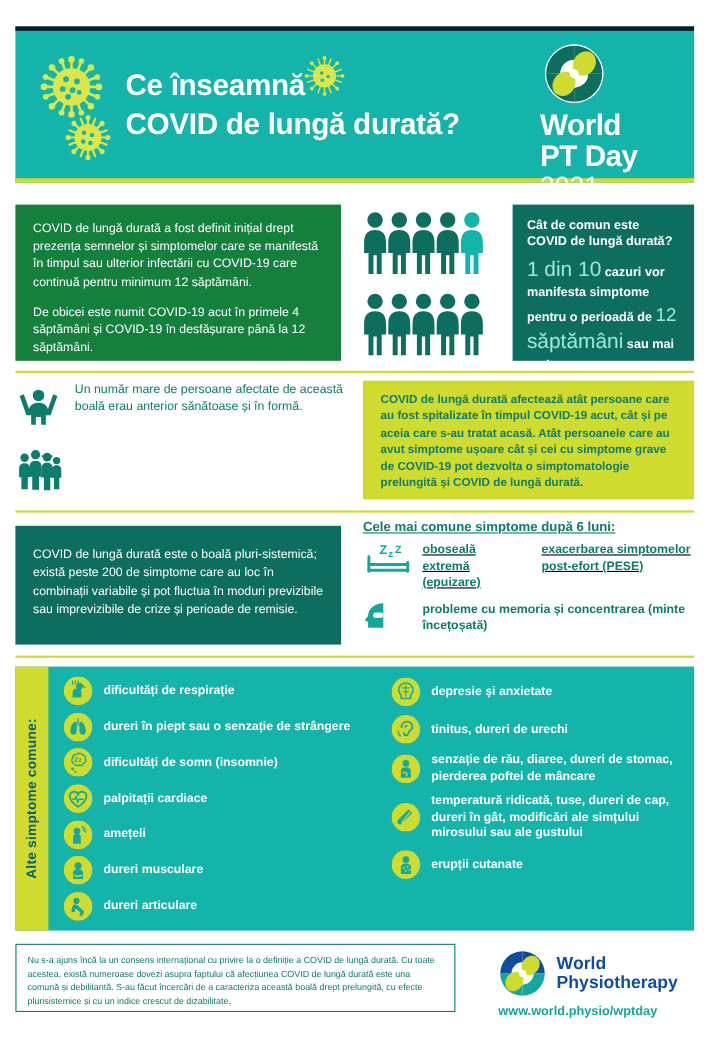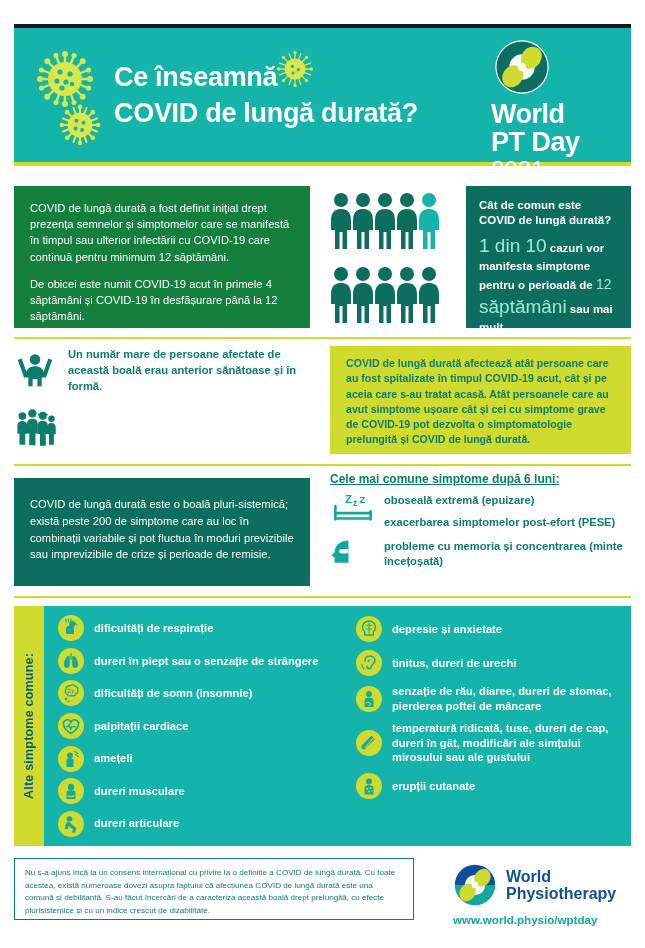--- a/index.html
+++ b/index.html
@@ -57,35 +57,35 @@
   .box-common {
     position: absolute; left: 466px; top: 186px;
     width: 165px; height: 142px;
     background: #0d6e5f;
     padding: 12px 12px 8px 13px;
     color: #ffffff;
   }
   .bc-head { font-size: 11.5px; font-weight: bold; line-height: 1.3; }
   .bc-body { margin-top: 5px; font-size: 11.5px; line-height: 1.38; font-weight:600;}
   .big { font-size: 19px; color: #9fe8d8; font-weight: 400; }
-  .big2 { font-size: 14px; color: #9fe8d8; font-weight: 400; }
+  .big2 { font-size: 17px; color: #9fe8d8; font-weight: 400; }
   .bigw { font-size: 19px; color: #9fe8d8; font-weight: 400; }
 
   
   .divider { position: absolute; left: 14px; width: 617px; height: 2px; background: #cfdb2e; }
   .div1 { top: 337px; }
   .div2 { top: 464px; }
   .div3 { top: 596px; }
 
   
   .facts { position: absolute; left: 14px; top: 346px; width: 300px; }
   .fact { display: flex; align-items: flex-start; gap: 10px; }
   .fact + .fact { margin-top: 10px; }
   .fact-ico { width: 44px; flex: 0 0 44px; padding-top: 2px; }
-  .fact-txt { color: #0c7c6d; font-size: 11.2px; line-height: 1.45; font-weight: 700; }
+  .fact-txt { color: #0c7c6d; font-size: 11.2px; line-height: 1.45; font-weight: 400; }
 
   .box-affect {
     position: absolute; left: 330px; top: 346px;
     width: 301px; height: 108px;
     background: #cfdb2e;
     padding: 10px 16px;
     color: #0c7c6d; font-size: 10.6px; line-height: 1.44; font-weight: 600;
   }
 
   
@@ -94,21 +94,21 @@
     width: 296px; height: 108px;
     background: #0d6e5f;
     padding: 18px 16px;
     color: #ffffff; font-size: 11.2px; line-height: 1.5;
   }
   .common6 { position: absolute; left: 330px; top: 472px; width: 301px; }
   .c6-head { color: #0c7c6d; font-size: 12px; font-weight: bold; margin-bottom: 6px; text-decoration: underline; }
   .c6-row { display: flex; align-items: flex-start; gap: 8px; min-height: 26px; }
   .c6-ico { width: 46px; flex: 0 0 46px; }
   .c6-txt { color: #0c7c6d; font-size: 11.2px; line-height: 1.34; font-weight: 600; padding-top: 1px; }
-  .c6-stack { display:flex; flex-direction:column; gap: 6px; }
+  .c6-stack { display:flex; gap: 18px; text-decoration: underline; }
 
   
   .sym-panel {
     position: absolute; left: 14px; top: 606px;
     width: 617px; height: 240px;
     background: #14b4ab;
     display: flex;
   }
   .sym-sidebar {
     width: 30px; flex: 0 0 30px; background: #cfdb2e;

